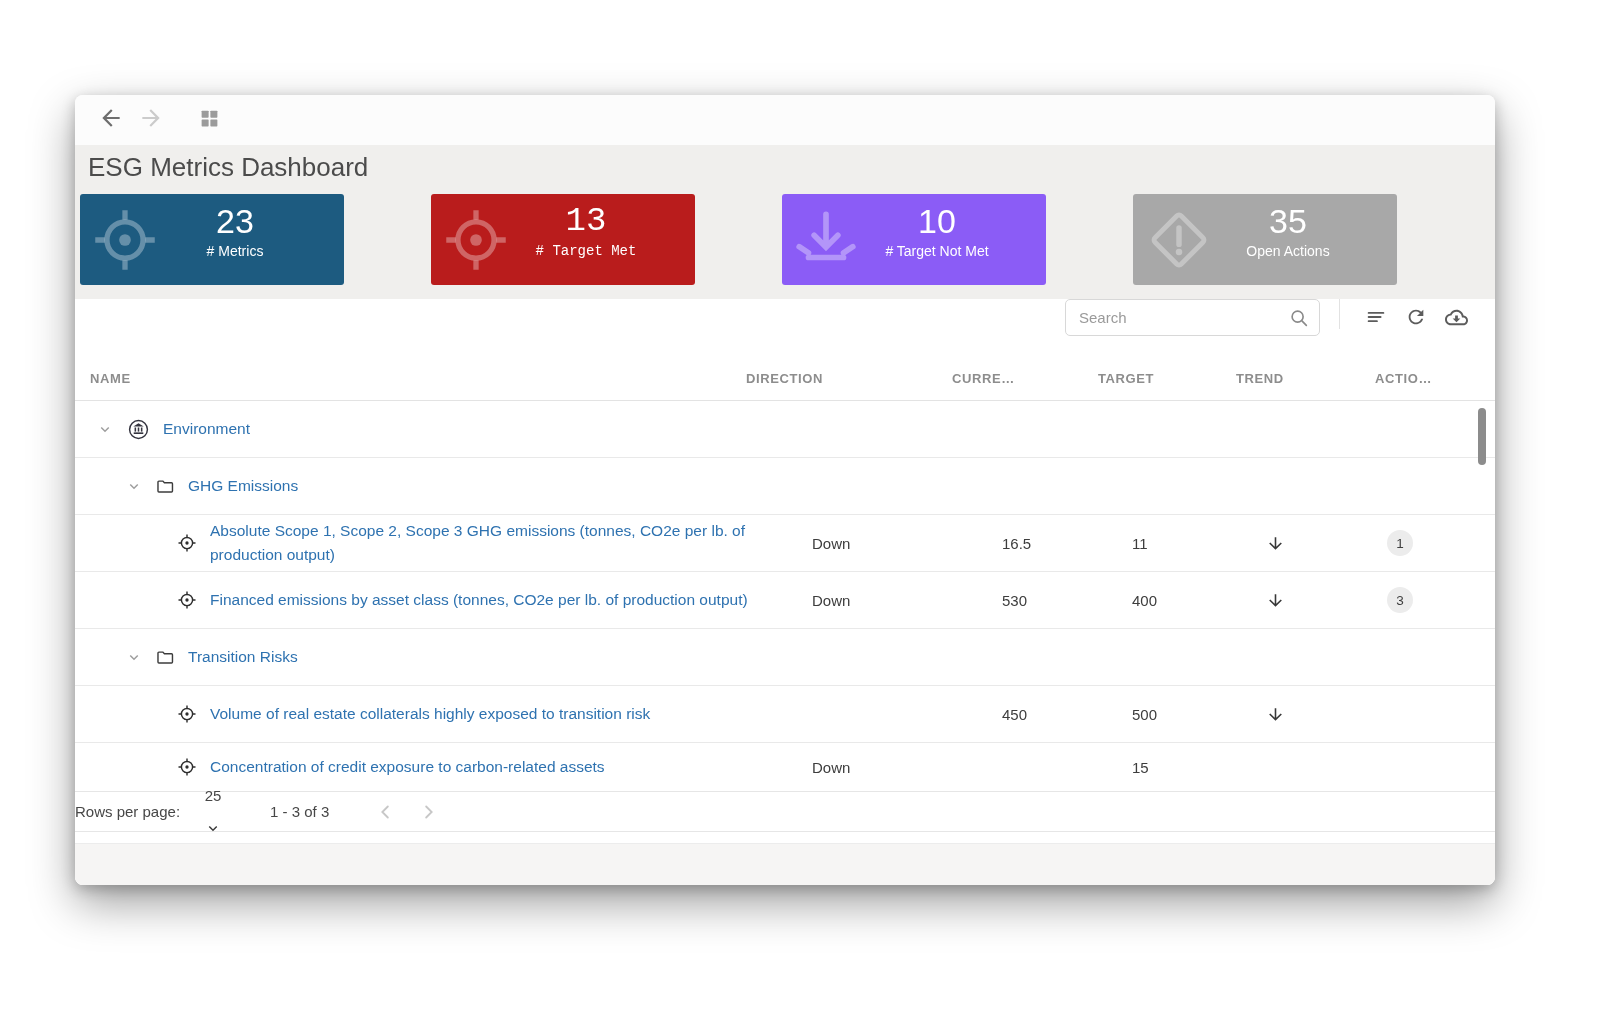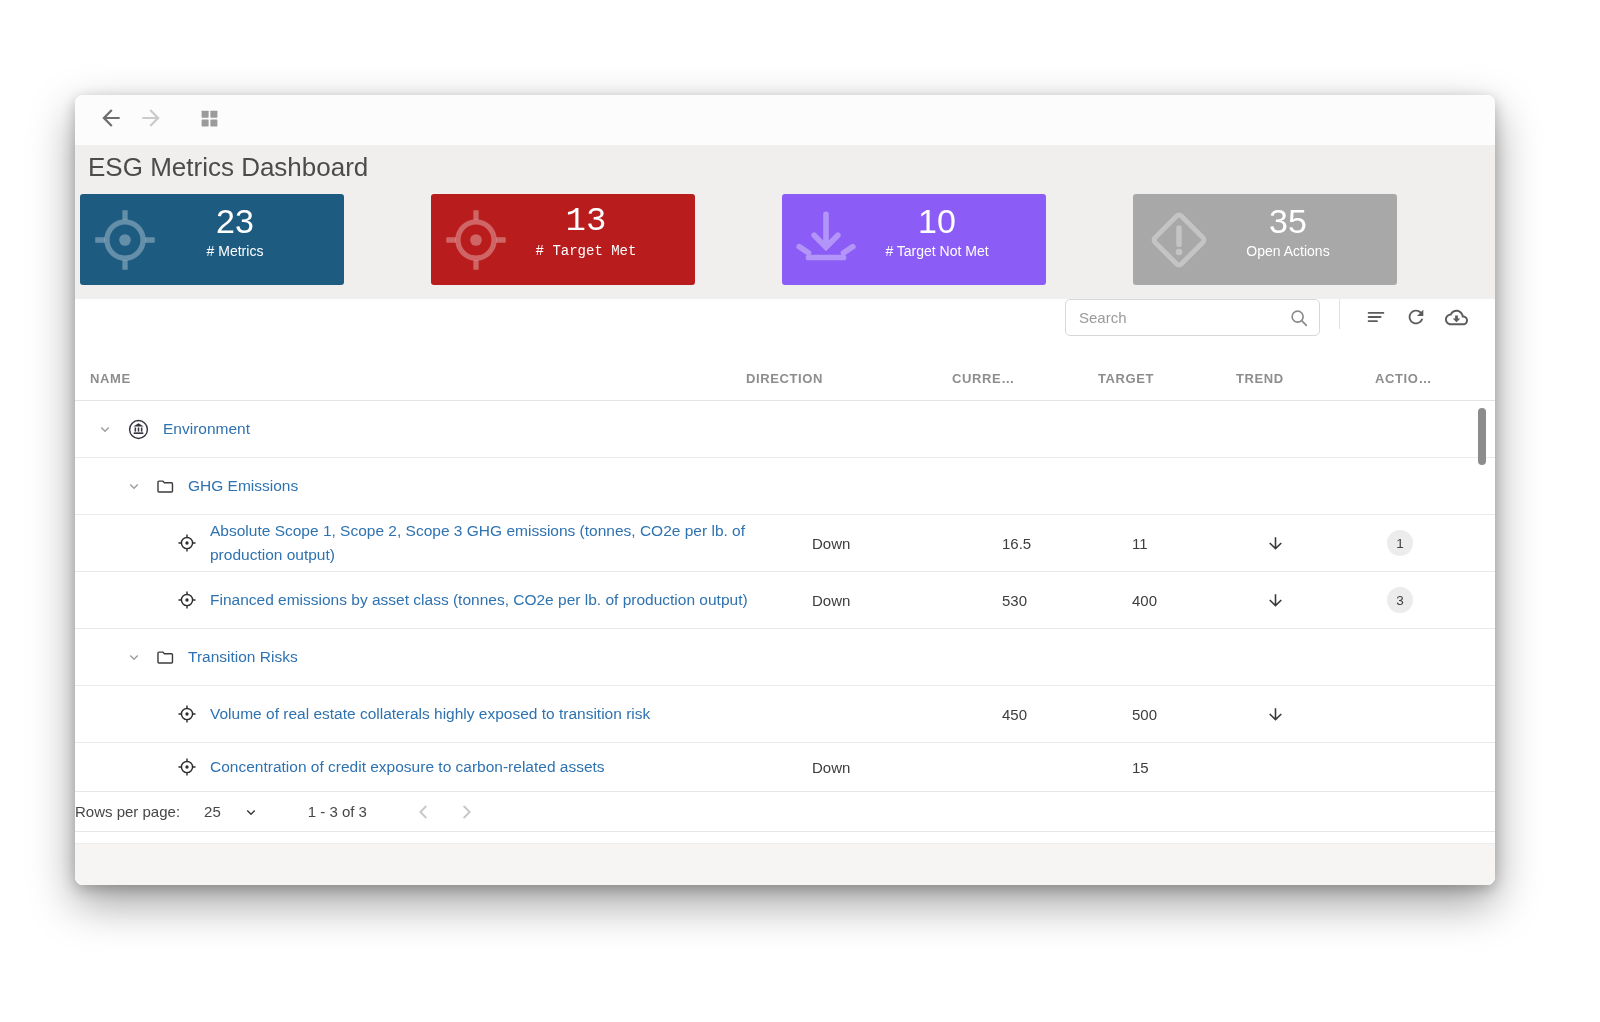--- a/index.html
+++ b/index.html
@@ -42,21 +42,21 @@
   .metric-link { display:inline-block; max-width:575px; line-height:1.55; }
   .cell-val { padding-left:2px; }
   .trend-cell { padding-left:14px; line-height:0; }
   .actions-cell { padding-left:12px; }
   .badge { width:26px; height:26px; border-radius:50%; background:#ececec; color:#3f3f3f; font-size:13.5px;
            display:flex; align-items:center; justify-content:center; }
   
   .pag-row { border-top:1px solid #e6e6e6; border-bottom:1px solid #e6e6e6; height:41px; display:flex; align-items:center;
              justify-content:flex-start; padding-right:30px; font-size:15px; color:#474747; flex:0 0 auto; }
   .pag-label { margin-right:24px; }
-  .pag-size { display:flex; align-items:center; gap:21px; cursor:pointer; }
+  .pag-size { display:flex; align-items:center; gap:15px; cursor:pointer;flex-direction:column; }
   .pag-range { margin-left:48px; }
   .pag-prev { margin-left:46px; line-height:0; } .pag-next { margin-left:20px; line-height:0; }
   .white-gap { flex:1; }
   .footer { height:42px; background:#f6f5f4; border-top:1px solid #ececec; flex:0 0 auto; }
   .scroll-thumb { position:absolute; right:9px; top:109px; width:8px; height:57px; background:#8c8c8c; border-radius:4px; }
 </style>
 </head>
 <body>
 
 <div class="window">

